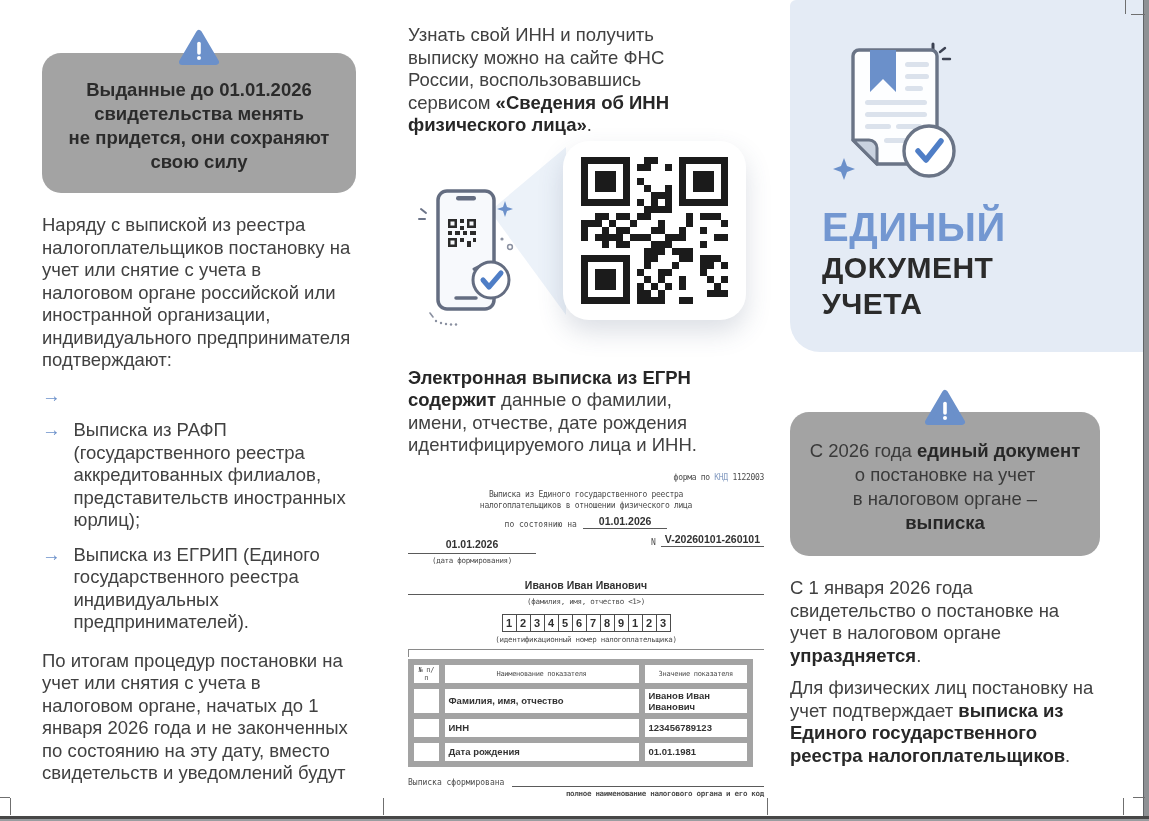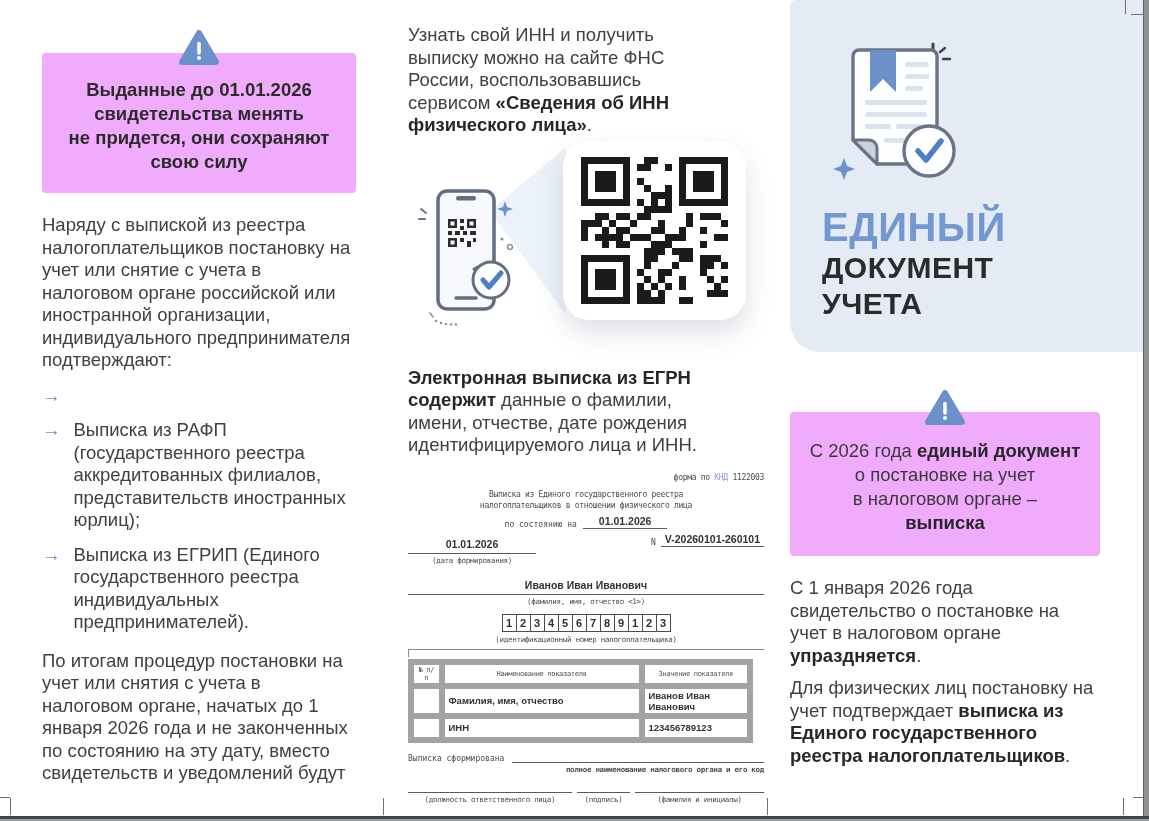--- a/index.html
+++ b/index.html
@@ -12,21 +12,21 @@
   .edge-bottom2{position:absolute;left:0;bottom:0;width:100%;height:2px;background:#9a9da0;}
   .tickv{position:absolute;width:1px;height:17px;background:#6f6f6f;bottom:6px;}
   .tickh{position:absolute;height:1px;background:#6f6f6f;}
   .tr-tickv{position:absolute;left:1125px;top:0;width:1px;height:14px;background:#6f6f6f;}
   .tr-tickh{position:absolute;left:1131px;top:14px;width:14px;height:1px;background:#6f6f6f;}
 
   
   p{margin:0;}
   .body-text{font-size:18.5px;line-height:22.5px;color:#414141;}
   .body-text b,.body-text strong,.bold-seg{font-weight:700;color:#272727;}
-  .panel{background:#f0abfc;border-radius:4px;}
+  .panel{background:#a3a3a3;border-radius:19px;}
   .warn-wrap{position:relative;z-index:2;display:flex;justify-content:center;}
 
   
   .col-left{position:absolute;left:42px;top:0;width:314px;}
   .col-left .warn-wrap{margin-top:29px;margin-bottom:-13px;}
   .notice-left{padding:25px 8px 19px;text-align:center;font-size:18.5px;line-height:24px;font-weight:700;color:#2b2b2b;}
   .left-intro{margin-top:21px;}
   .bullets{list-style:none;margin:13px 0 0;padding:0;}
   .bullets li{display:flex;gap:13px;margin-bottom:12px;}
   .arrow{color:#6b90ca;flex:0 0 auto;font-size:18.5px;line-height:22.5px;}
@@ -361,20 +361,25 @@
         <tr>
           <td></td>
           <td>Фамилия, имя, отчество</td>
           <td>Иванов Иван Иванович</td>
         </tr>
         <tr>
           <td></td>
           <td>ИНН</td>
           <td>123456789123</td>
         </tr>
+        <tr>
+          <td></td>
+          <td>Дата рождения</td>
+          <td>01.01.1981</td>
+        </tr>
       </tbody>
         </table>
       <div class="f-issued">
         <span>Выписка сформирована</span>
         <span class="iline"></span>
       </div>
       <div class="issued-cap">полное наименование налогового органа и его код</div>
       <div class="f-signs">
         <div class="sign s1">(должность ответственного лица)</div>
         <div class="sign s2">(подпись)</div>

